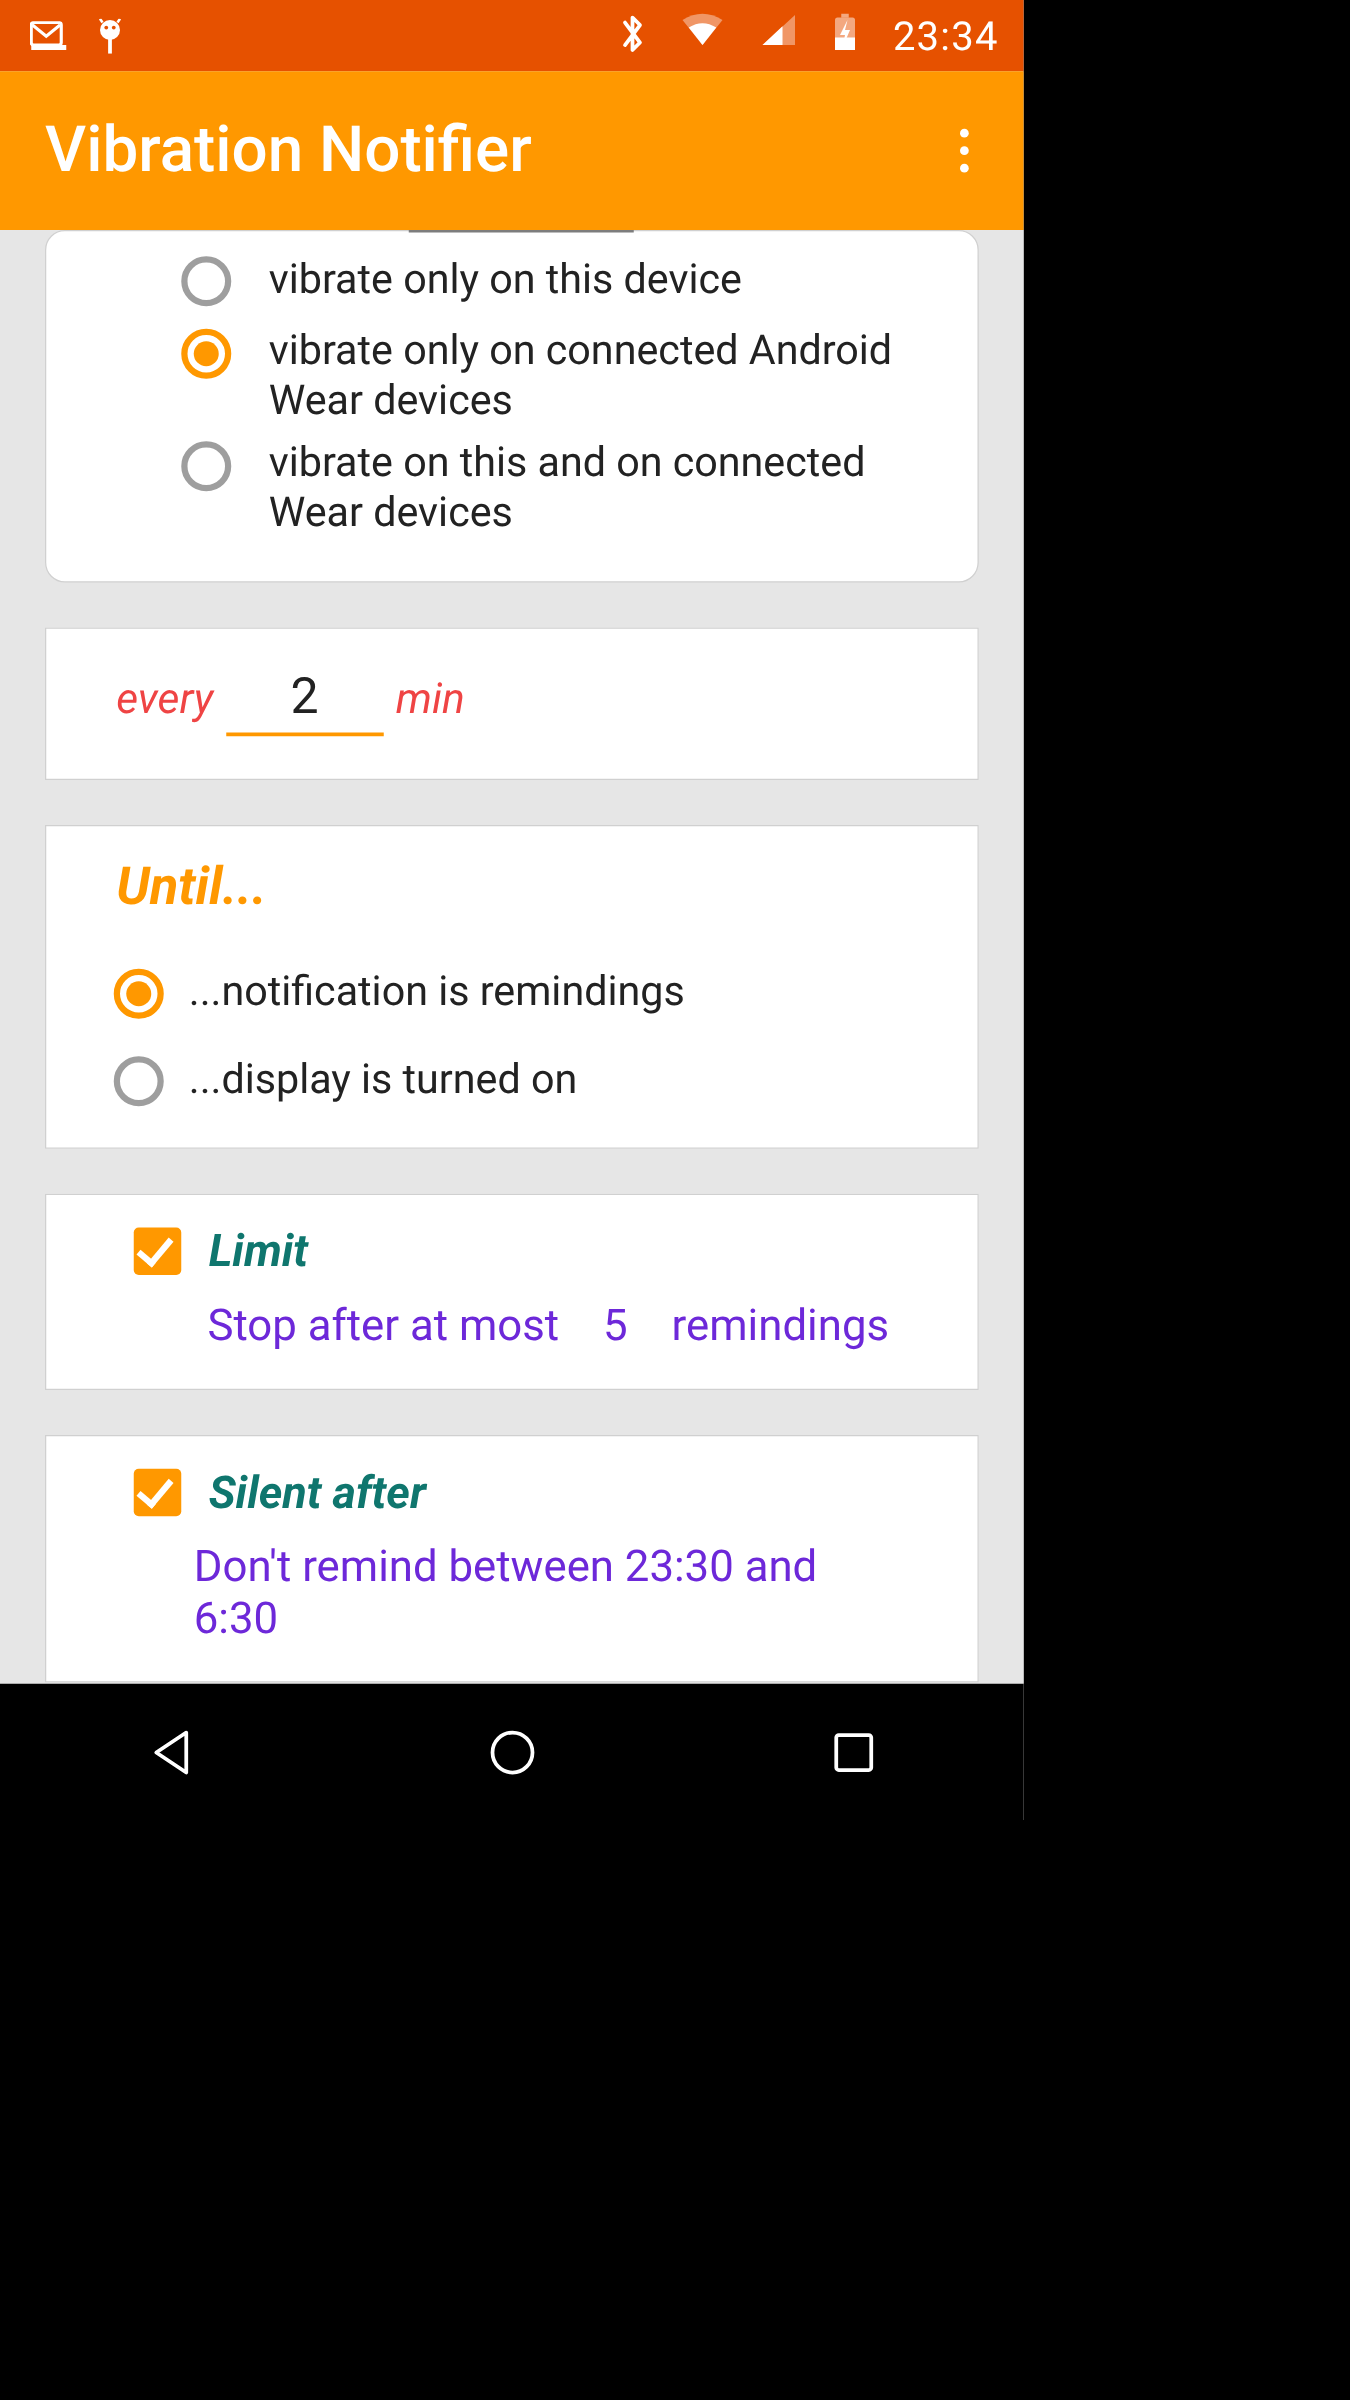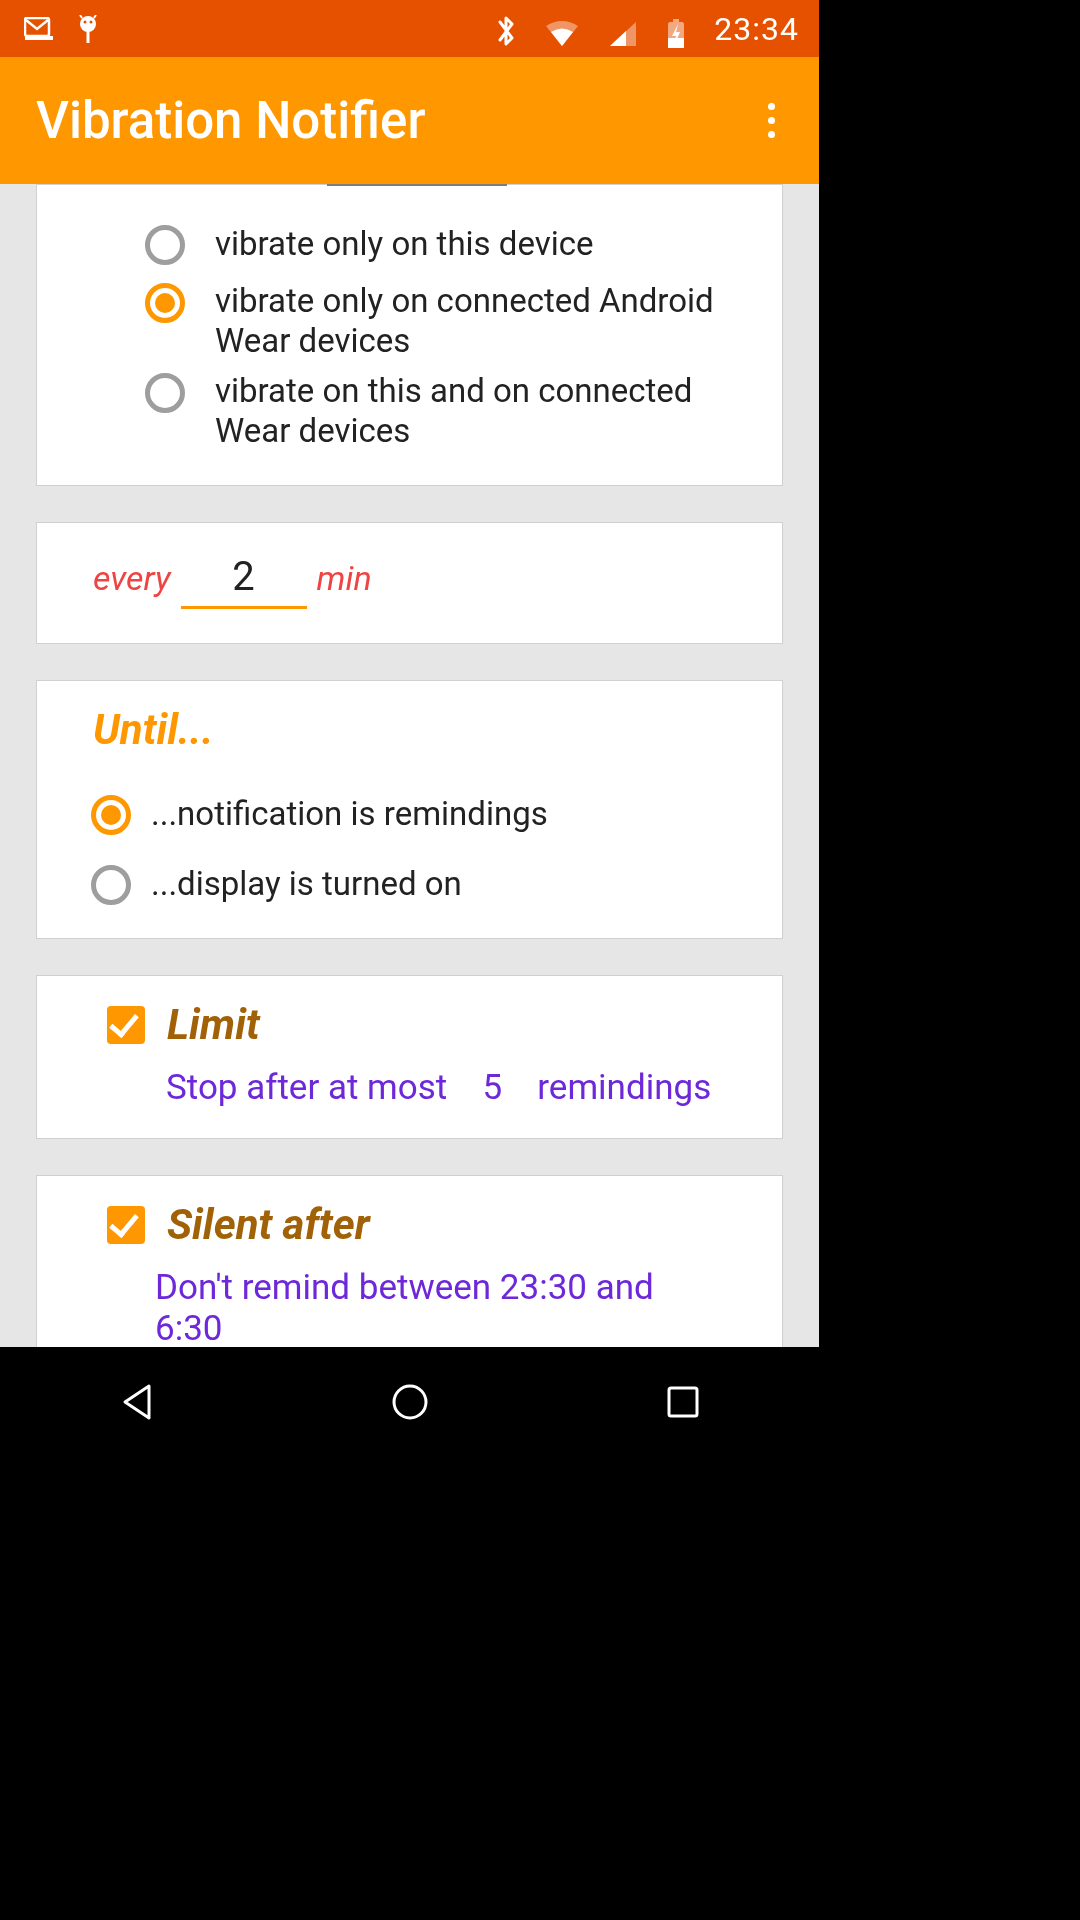--- a/index.html
+++ b/index.html
@@ -2,21 +2,21 @@
 <html><head>
 <meta charset="utf-8">
 <style>
   * { margin: 0; padding: 0; box-sizing: border-box; }
   html, body { width: 819px; height: 1456px; font-family: Roboto, "Helvetica Neue", Arial, sans-serif; overflow: hidden; background: #000; }
   .screen { width: 819px; height: 1456px; background: #e6e6e6; display: flex; flex-direction: column; }
 
   
   .status-bar { height: 57px; background: #e65100; display: flex; align-items: center; justify-content: space-between; padding: 0 20px 0 24px; }
   .status-left { display: flex; align-items: center; gap: 22px; }
-  .status-right { display: flex; align-items: flex-end; gap: 28px; }
+  .status-right { display: flex; align-items: flex-start; gap: 28px; }
   .status-time { color: #fff; font-size: 32px; font-weight: 400; letter-spacing: 1px; }
   .status-icon { display: inline-flex; }
 
   
   .app-bar { height: 127px; background: #ff9800; display: flex; align-items: center; justify-content: space-between; padding: 0 24px 0 36px; }
   .app-title { color: #fff; font-size: 51px; font-weight: 500; }
   .overflow-btn { width: 48px; height: 48px; display:flex; align-items:center; justify-content:center; background:none; border:none; }
   .overflow-dots { display:flex; flex-direction:column; gap:7px; }
   .overflow-dots span { width:7px; height:7px; background:#fff; border-radius:50%; }
 
@@ -49,21 +49,21 @@
   
   .until-card-inner { padding: 24px 0 20px 0; }
   .until-title { color:#ff9800; font-size:42px; font-weight:700; font-style: italic; padding: 0 0 24px 56px; }
   .until-card .radio-row { min-height: 70px; align-items:center; }
 
   
   .check-card { padding: 24px 56px 30px 70px; }
   .check-header { display:flex; align-items:center; gap:22px; margin-bottom: 18px; }
   .checkbox { width:38px; height:38px; background:#ff9800; border-radius:4px; position:relative; flex-shrink:0; }
   .checkbox::after { content:''; position:absolute; left:9px; top:3px; width:11px; height:22px; border: solid #fff; border-width: 0 5px 5px 0; transform: rotate(40deg); }
-  .check-title { color:#a16207; font-size:42px; font-weight:700; font-style: italic; }
+  .check-title { color:#0f766e; font-size:36px; font-weight:700; font-style: italic; }
   .check-body { font-size:35px; color:#6d28d9; padding-left:59px; display:flex; align-items: baseline; flex-wrap: wrap; gap: 0; }
   .check-body .num { display:inline-block; min-width: 90px; text-align:center; }
 
   
   .nav-bar { height: 109px; background: #000; display:flex; align-items:center; justify-content: space-around; }
   .nav-btn { width: 120px; height: 60px; display:flex; align-items:center; justify-content:center; background:none; border:none; }
   .nav-back svg, .nav-home svg, .nav-recent svg { display:block; }
 </style>
 </head>
 <body>
@@ -125,21 +125,21 @@
       <span class="overflow-dots">
           <span></span>
           <span></span>
           <span></span>
         </span>
     </button>
   </div>
 
   <div class="content">
 
-    <div class="card card-first partial-top" style="padding-top:26px;">
+    <div class="card card-first partial-top" style="padding-top:6px;border-radius:16px;">
       <div class="partial-top-line"></div>
 
       <div class="radio-row tight">
         <span class="radio-circle"></span>
         <span class="radio-label">vibrate only on this device</span>
       </div>
       <div class="radio-row">
         <span class="radio-circle selected"></span>
         <span class="radio-label">vibrate only on connected Android Wear devices</span>
       </div>

